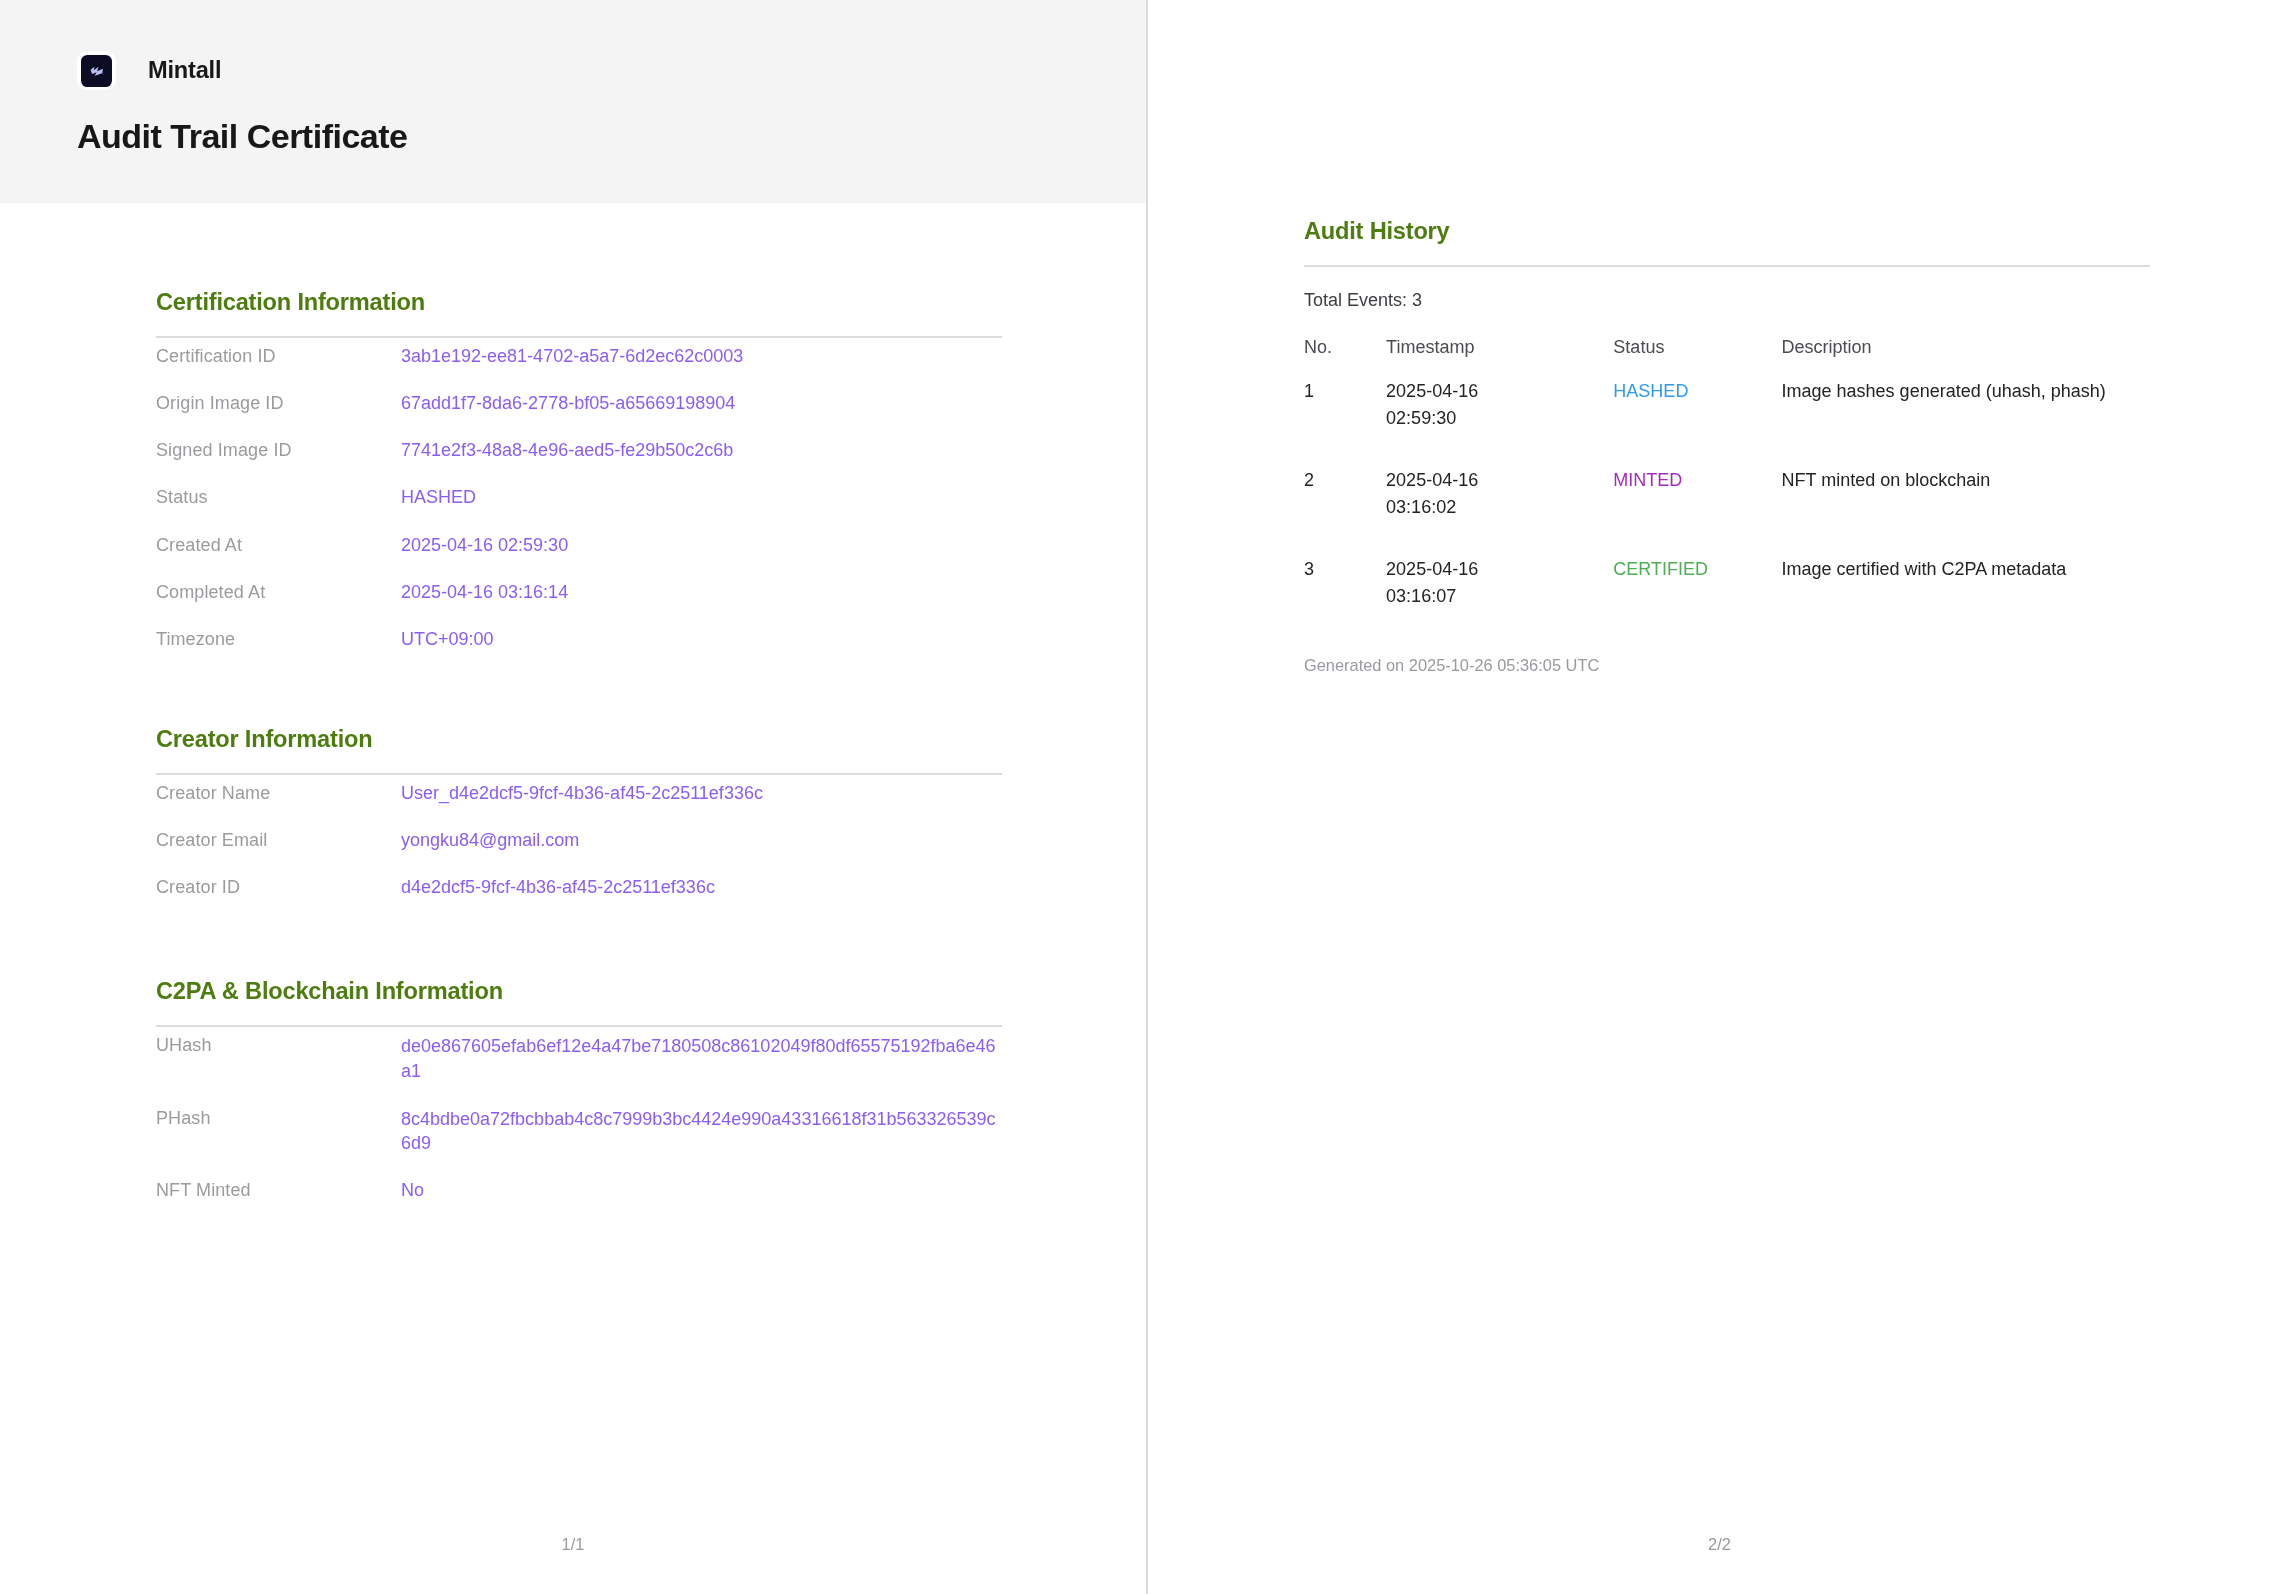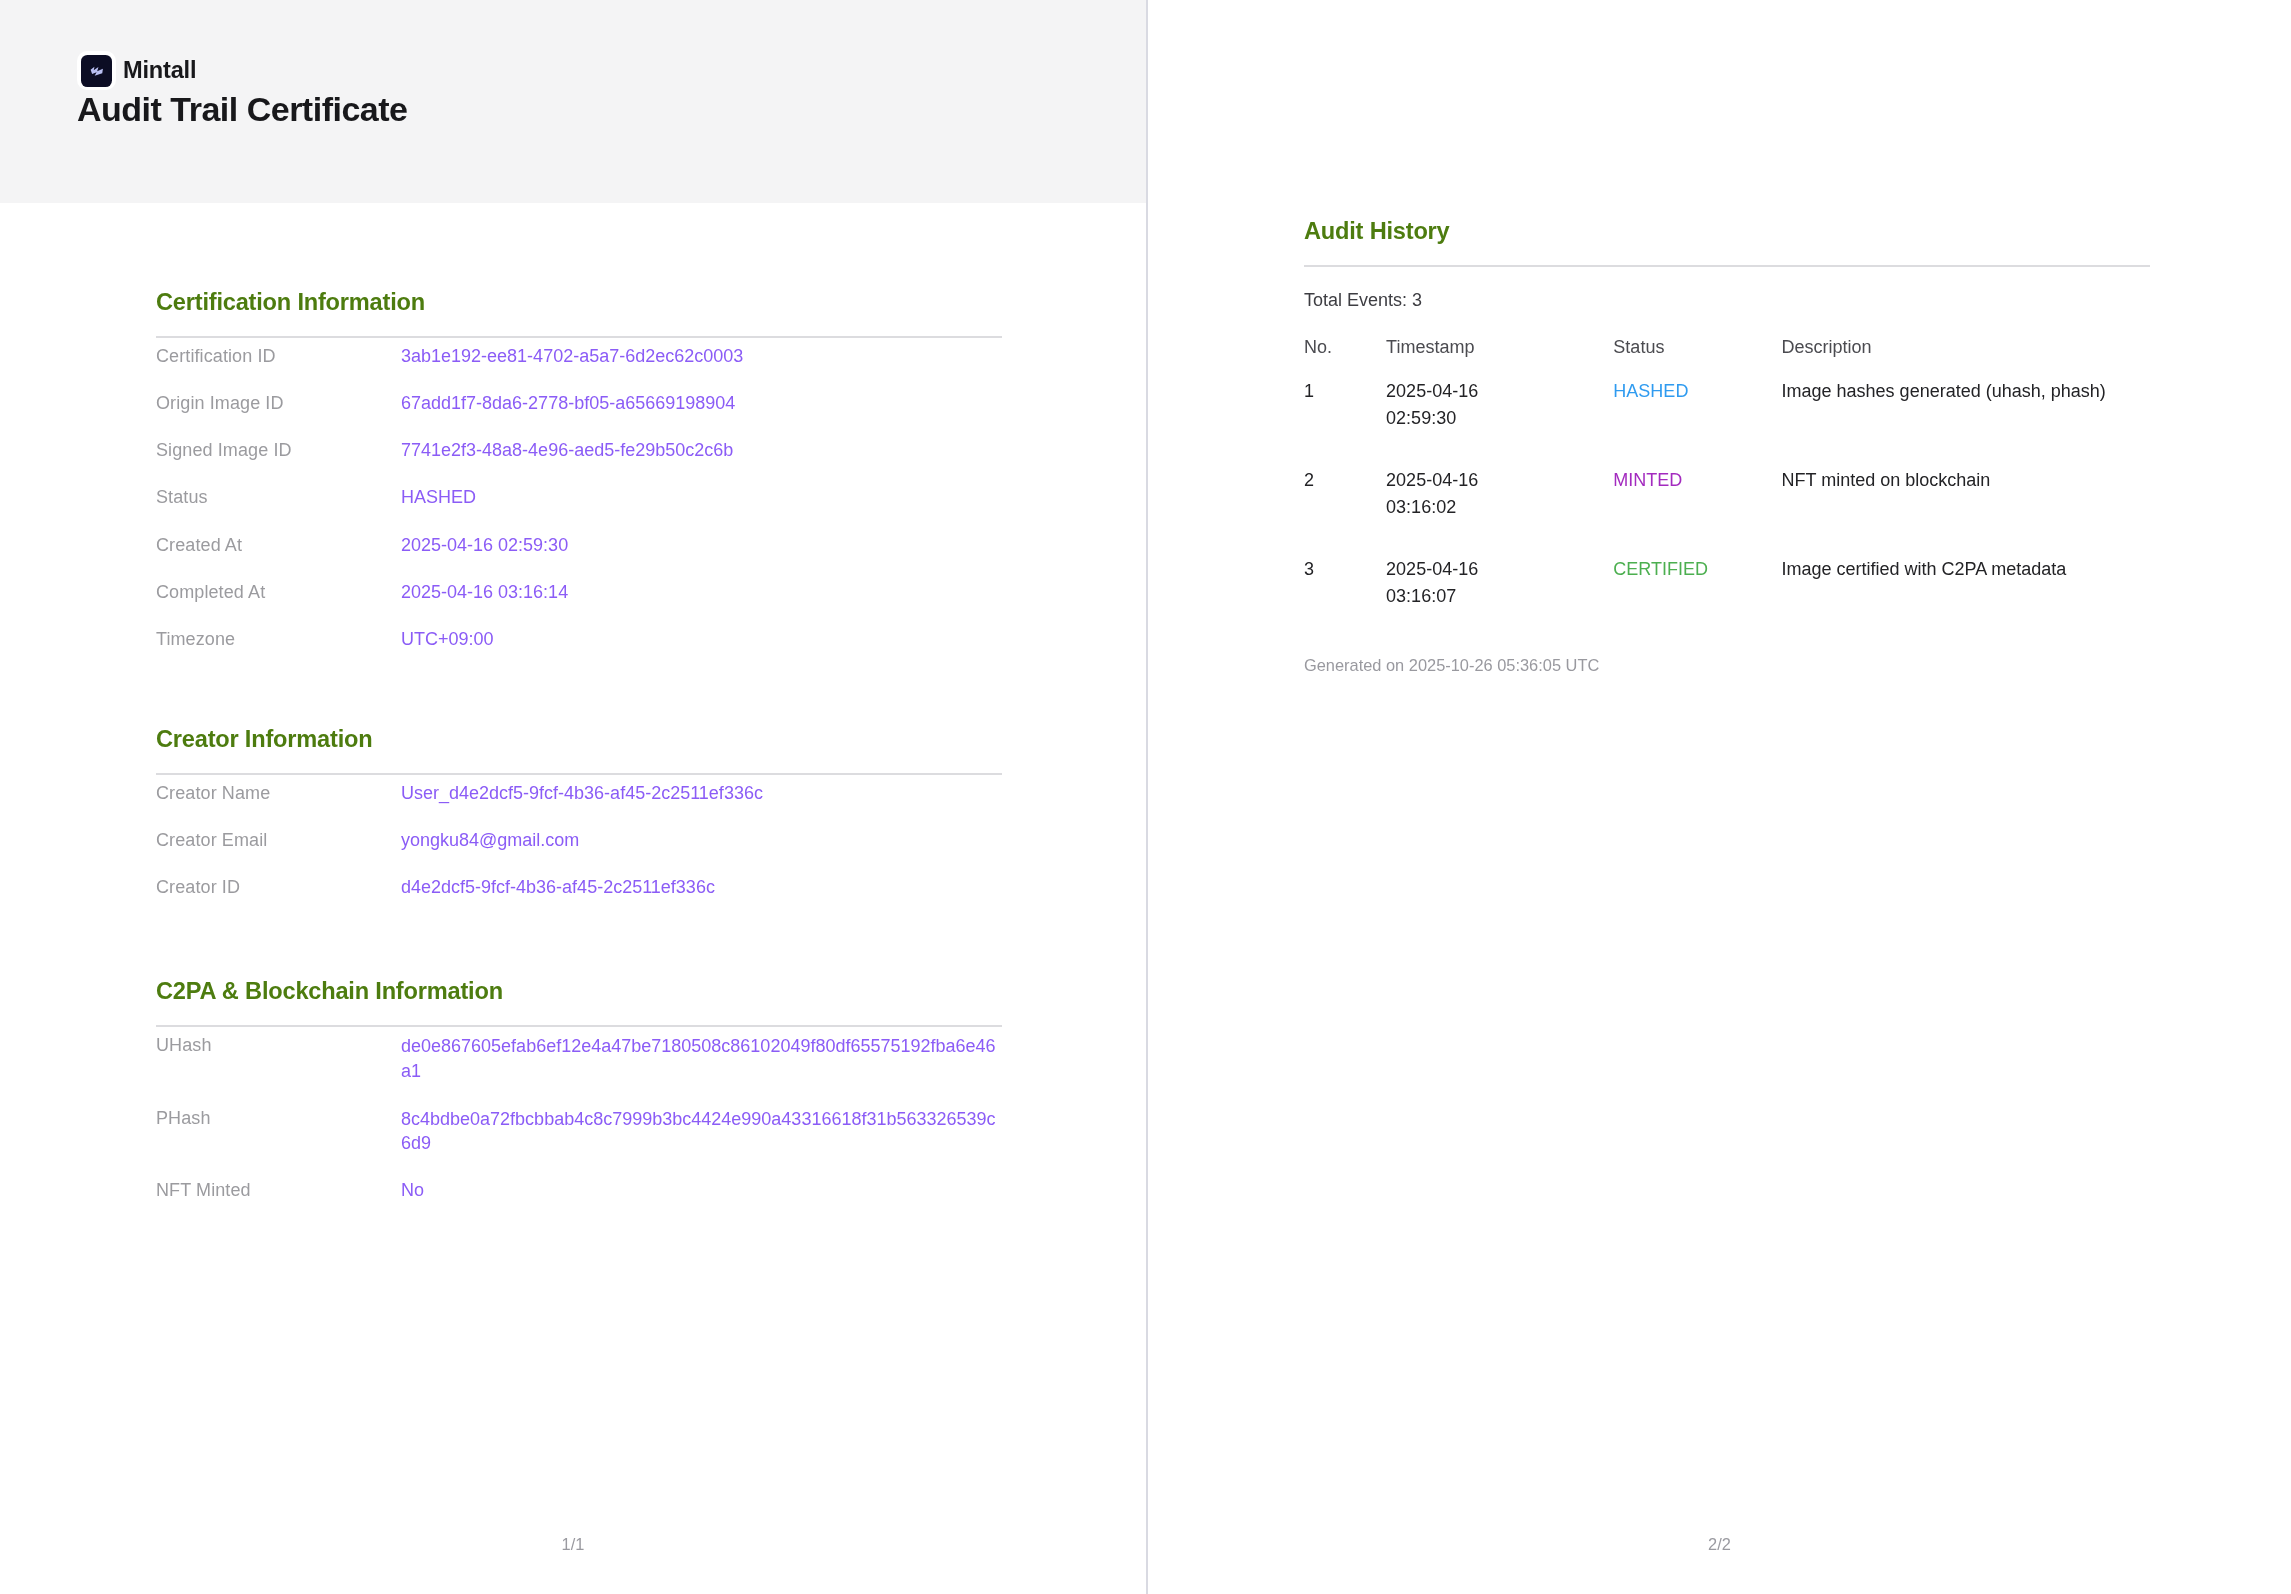--- a/index.html
+++ b/index.html
@@ -56,21 +56,21 @@
     top: 0;
     width: 1146px;
     height: 203px;
     background: #f4f4f5;
     box-sizing: border-box;
     padding: 51px 0 0 77px;
   }
   .brand-row {
     display: flex;
     align-items: center;
-    gap: 7px;
+    gap: 32px;
   }
   .logo-badge {
     width: 39px;
     height: 39px;
     border-radius: 10px;
     background: #ffffff;
     padding: 3.6px;
     box-sizing: border-box;
     display: flex;
     align-items: center;
@@ -86,20 +86,21 @@
     justify-content: center;
   }
   .logo-inner svg { display: block; }
   .brand-name {
     font-size: 23.6px;
     font-weight: bold;
     color: #18181b;
     letter-spacing: -0.2px;
   }
   .doc-title {
+    margin-top: 27px;
     font-size: 34px;
     font-weight: bold;
     color: #18181b;
     letter-spacing: -0.5px;
   }
 
   
   .p1-body {
     position: absolute;
     left: 156px;

